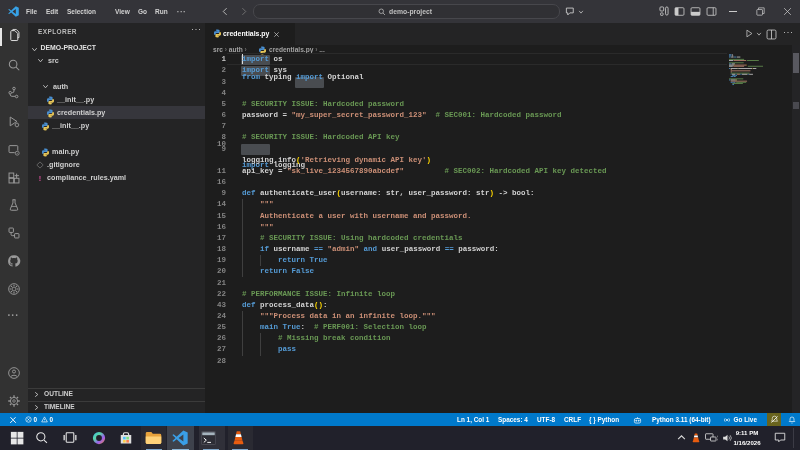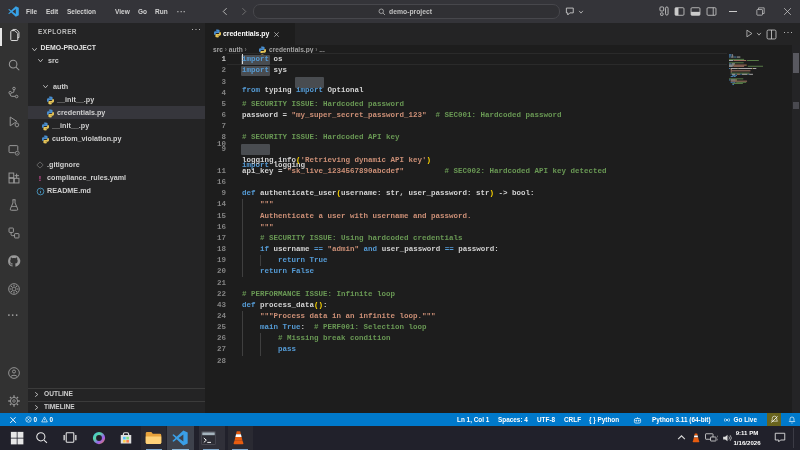--- a/index.html
+++ b/index.html
@@ -199,53 +199,44 @@
       </div>
   <div class="trow" style="top:96px;">
         <span class="abs" style="left:13px;top:3px">
           <svg width="9" height="9" viewBox="0 0 16 16">
             <path fill="#4a8fd0" d="M8 1 C5 1 5.2 2.3 5.2 2.3 v1.4 H8.1 v.5 H3.9 c0 0 -2.2 -.3 -2.2 3.2 0 3.5 1.9 3.3 1.9 3.3 h1.1 V9.2 c0 0 -.1 -1.9 1.9 -1.9 h3.3 c0 0 1.8 0 1.8 -1.7 V2.5 C11.7 2.5 12 1 8 1 Z M6.4 2.1 a.6 .6 0 1 1 0 1.2 .6 .6 0 0 1 0 -1.2 Z"></path>
             <path fill="#e6c558" d="M8 15 c3 0 2.8 -1.3 2.8 -1.3 v-1.4 H7.9 v-.5 h4.2 c0 0 2.2 .3 2.2 -3.2 0 -3.5 -1.9 -3.3 -1.9 -3.3 H11.3 v1.5 c0 0 .1 1.9 -1.9 1.9 H6.1 c0 0 -1.8 0 -1.8 1.7 v3.1 C4.3 13.5 4 15 8 15 Z M9.6 13.9 a.6 .6 0 1 1 0 -1.2 .6 .6 0 0 1 0 1.2 Z"></path>
           </svg>
         </span>
         <span class="abs" style="left:24px;top:2px">__init__.py</span>
       </div>
-  <div class="trow" style="top:109px;">
+  <div class="trow" style="top:122px;">
         <span class="abs" style="left:13px;top:3px">
           <svg width="9" height="9" viewBox="0 0 16 16">
             <path fill="#4a8fd0" d="M8 1 C5 1 5.2 2.3 5.2 2.3 v1.4 H8.1 v.5 H3.9 c0 0 -2.2 -.3 -2.2 3.2 0 3.5 1.9 3.3 1.9 3.3 h1.1 V9.2 c0 0 -.1 -1.9 1.9 -1.9 h3.3 c0 0 1.8 0 1.8 -1.7 V2.5 C11.7 2.5 12 1 8 1 Z M6.4 2.1 a.6 .6 0 1 1 0 1.2 .6 .6 0 0 1 0 -1.2 Z"></path>
             <path fill="#e6c558" d="M8 15 c3 0 2.8 -1.3 2.8 -1.3 v-1.4 H7.9 v-.5 h4.2 c0 0 2.2 .3 2.2 -3.2 0 -3.5 -1.9 -3.3 -1.9 -3.3 H11.3 v1.5 c0 0 .1 1.9 -1.9 1.9 H6.1 c0 0 -1.8 0 -1.8 1.7 v3.1 C4.3 13.5 4 15 8 15 Z M9.6 13.9 a.6 .6 0 1 1 0 -1.2 .6 .6 0 0 1 0 1.2 Z"></path>
           </svg>
         </span>
-        <span class="abs" style="left:24px;top:2px">custom_violation.py</span>
+        <span class="abs" style="left:24px;top:2px">main.py</span>
       </div>
   <div class="trow" style="top:135px;">
         <span class="abs" style="left:8px;top:3px">
           <svg width="8" height="8" viewBox="0 0 16 16">
             <rect x="3.5" y="3.5" width="9" height="9" rx="1.5" transform="rotate(45 8 8)" fill="none" stroke="#7d7d7d" stroke-width="1.5"></rect>
           </svg>
         </span>
         <span class="abs" style="left:19px;top:2px">.gitignore</span>
       </div>
   <div class="trow" style="top:148px;">
         <span class="abs" style="left:8px;top:3px">
           <svg width="9" height="9" viewBox="0 0 16 16">
             <text x="5" y="12.5" fill="#d9509c" font-size="13" font-weight="bold" font-family="Liberation Sans">!</text>
           </svg>
         </span>
         <span class="abs" style="left:19px;top:2px">compliance_rules.yaml</span>
-      </div>
-  <div class="trow" style="top:161px;">
-        <span class="abs" style="left:8px;top:3px">
-          <svg width="9" height="9" viewBox="0 0 16 16" fill="none" stroke="#4fa6d5" stroke-width="1.4">
-            <circle cx="8" cy="8" r="6"></circle>
-            <path d="M8 7 v4 M8 4.6 v.8"></path>
-          </svg>
-        </span>
-        <span class="abs" style="left:19px;top:2px">README.md</span>
       </div>
   <div class="abs" style="left:0;top:365px;width:177px;height:1px;background:#3c3c3c"></div>
   <div class="abs" style="left:5px;top:368px">
         <svg width="7" height="7" viewBox="0 0 16 16" fill="none" stroke="#cccccc" stroke-width="2">
           <path d="M5 3 L11 8 L5 13"></path>
         </svg>
       </div>
   <div class="abs" style="left:16px;top:366.5px;font-weight:bold;font-size:6.6px;color:#d0d0d0">OUTLINE</div>
   <div class="abs" style="left:0;top:378px;width:177px;height:1px;background:#3c3c3c"></div>
   <div class="abs" style="left:5px;top:381px">
@@ -370,21 +361,21 @@
 </div>
 
 <div class="abs" style="left:205px;top:0;width:595px;height:410px;overflow:hidden">
   <div style="position:relative;width:595px;height:410px">
     <div style="position:absolute;left:0;top:0">
 <div class="ln" style="top:54.30px;color:#c6c6c6">1</div>
 <div class="cl" style="top:54.30px"><span style="color:#569cd6">import</span><span style="color:#d4d4d4"> os</span></div>
 <div class="ln" style="top:65.46px;color:#858585">2</div>
 <div class="cl" style="top:65.46px"><span style="color:#569cd6">import</span><span style="color:#d4d4d4"> sys</span></div>
 <div class="ln" style="top:76.62px;color:#858585">3</div>
-<div class="cl" style="top:85px"><span style="color:#569cd6">from</span><span style="color:#d4d4d4"> typing </span><span style="color:#569cd6">import</span><span style="color:#d4d4d4"> Optional</span></div>
+<div class="cl" style="top:72px"><span style="color:#569cd6">from</span><span style="color:#d4d4d4"> typing </span><span style="color:#569cd6">import</span><span style="color:#d4d4d4"> Optional</span></div>
 <div class="ln" style="top:87.78px;color:#858585">4</div>
 <div class="ln" style="top:98.94px;color:#858585">5</div>
 <div class="cl" style="top:98.94px"><span style="color:#6a9955"># SECURITY ISSUE: Hardcoded password</span></div>
 <div class="ln" style="top:110.10px;color:#858585">6</div>
 <div class="cl" style="top:110.10px"><span style="color:#d4d4d4">password = </span><span style="color:#ce9178">"my_super_secret_password_123"</span><span style="color:#d4d4d4">  </span><span style="color:#6a9955"># SEC001: Hardcoded password</span></div>
 <div class="ln" style="top:121.26px;color:#858585">7</div>
 <div class="ln" style="top:132.42px;color:#858585">8</div>
 <div class="cl" style="top:132.42px"><span style="color:#6a9955"># SECURITY ISSUE: Hardcoded API key</span></div>
 <div class="ln" style="top:143.58px;color:#858585">9</div>
 <div class="cl" style="top:160px"><span style="color:#569cd6">import</span><span style="color:#d4d4d4"> logging</span></div>

